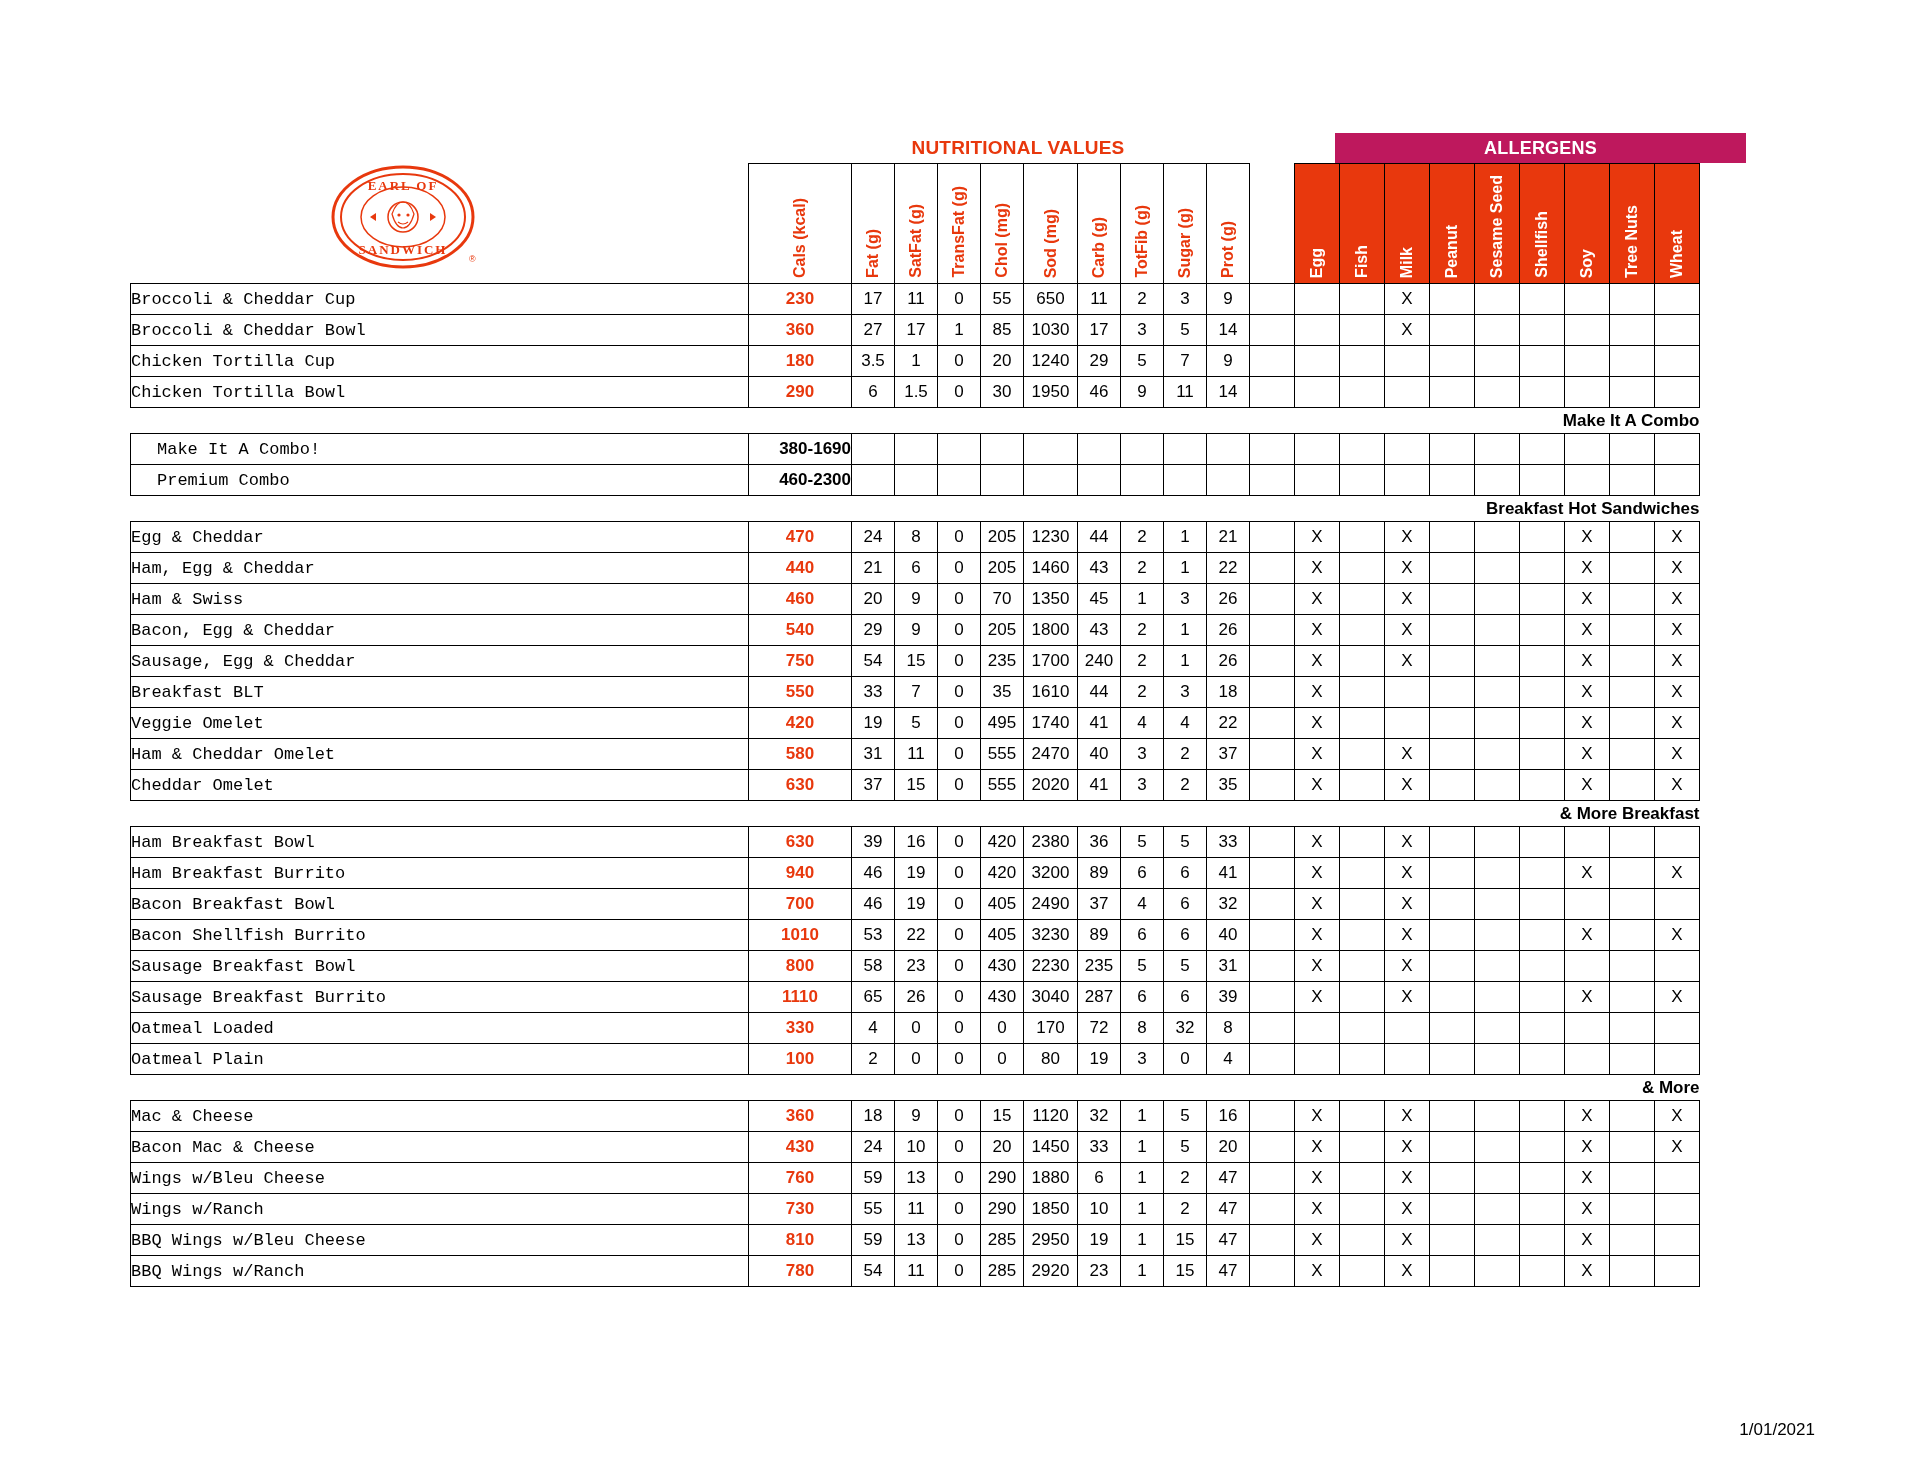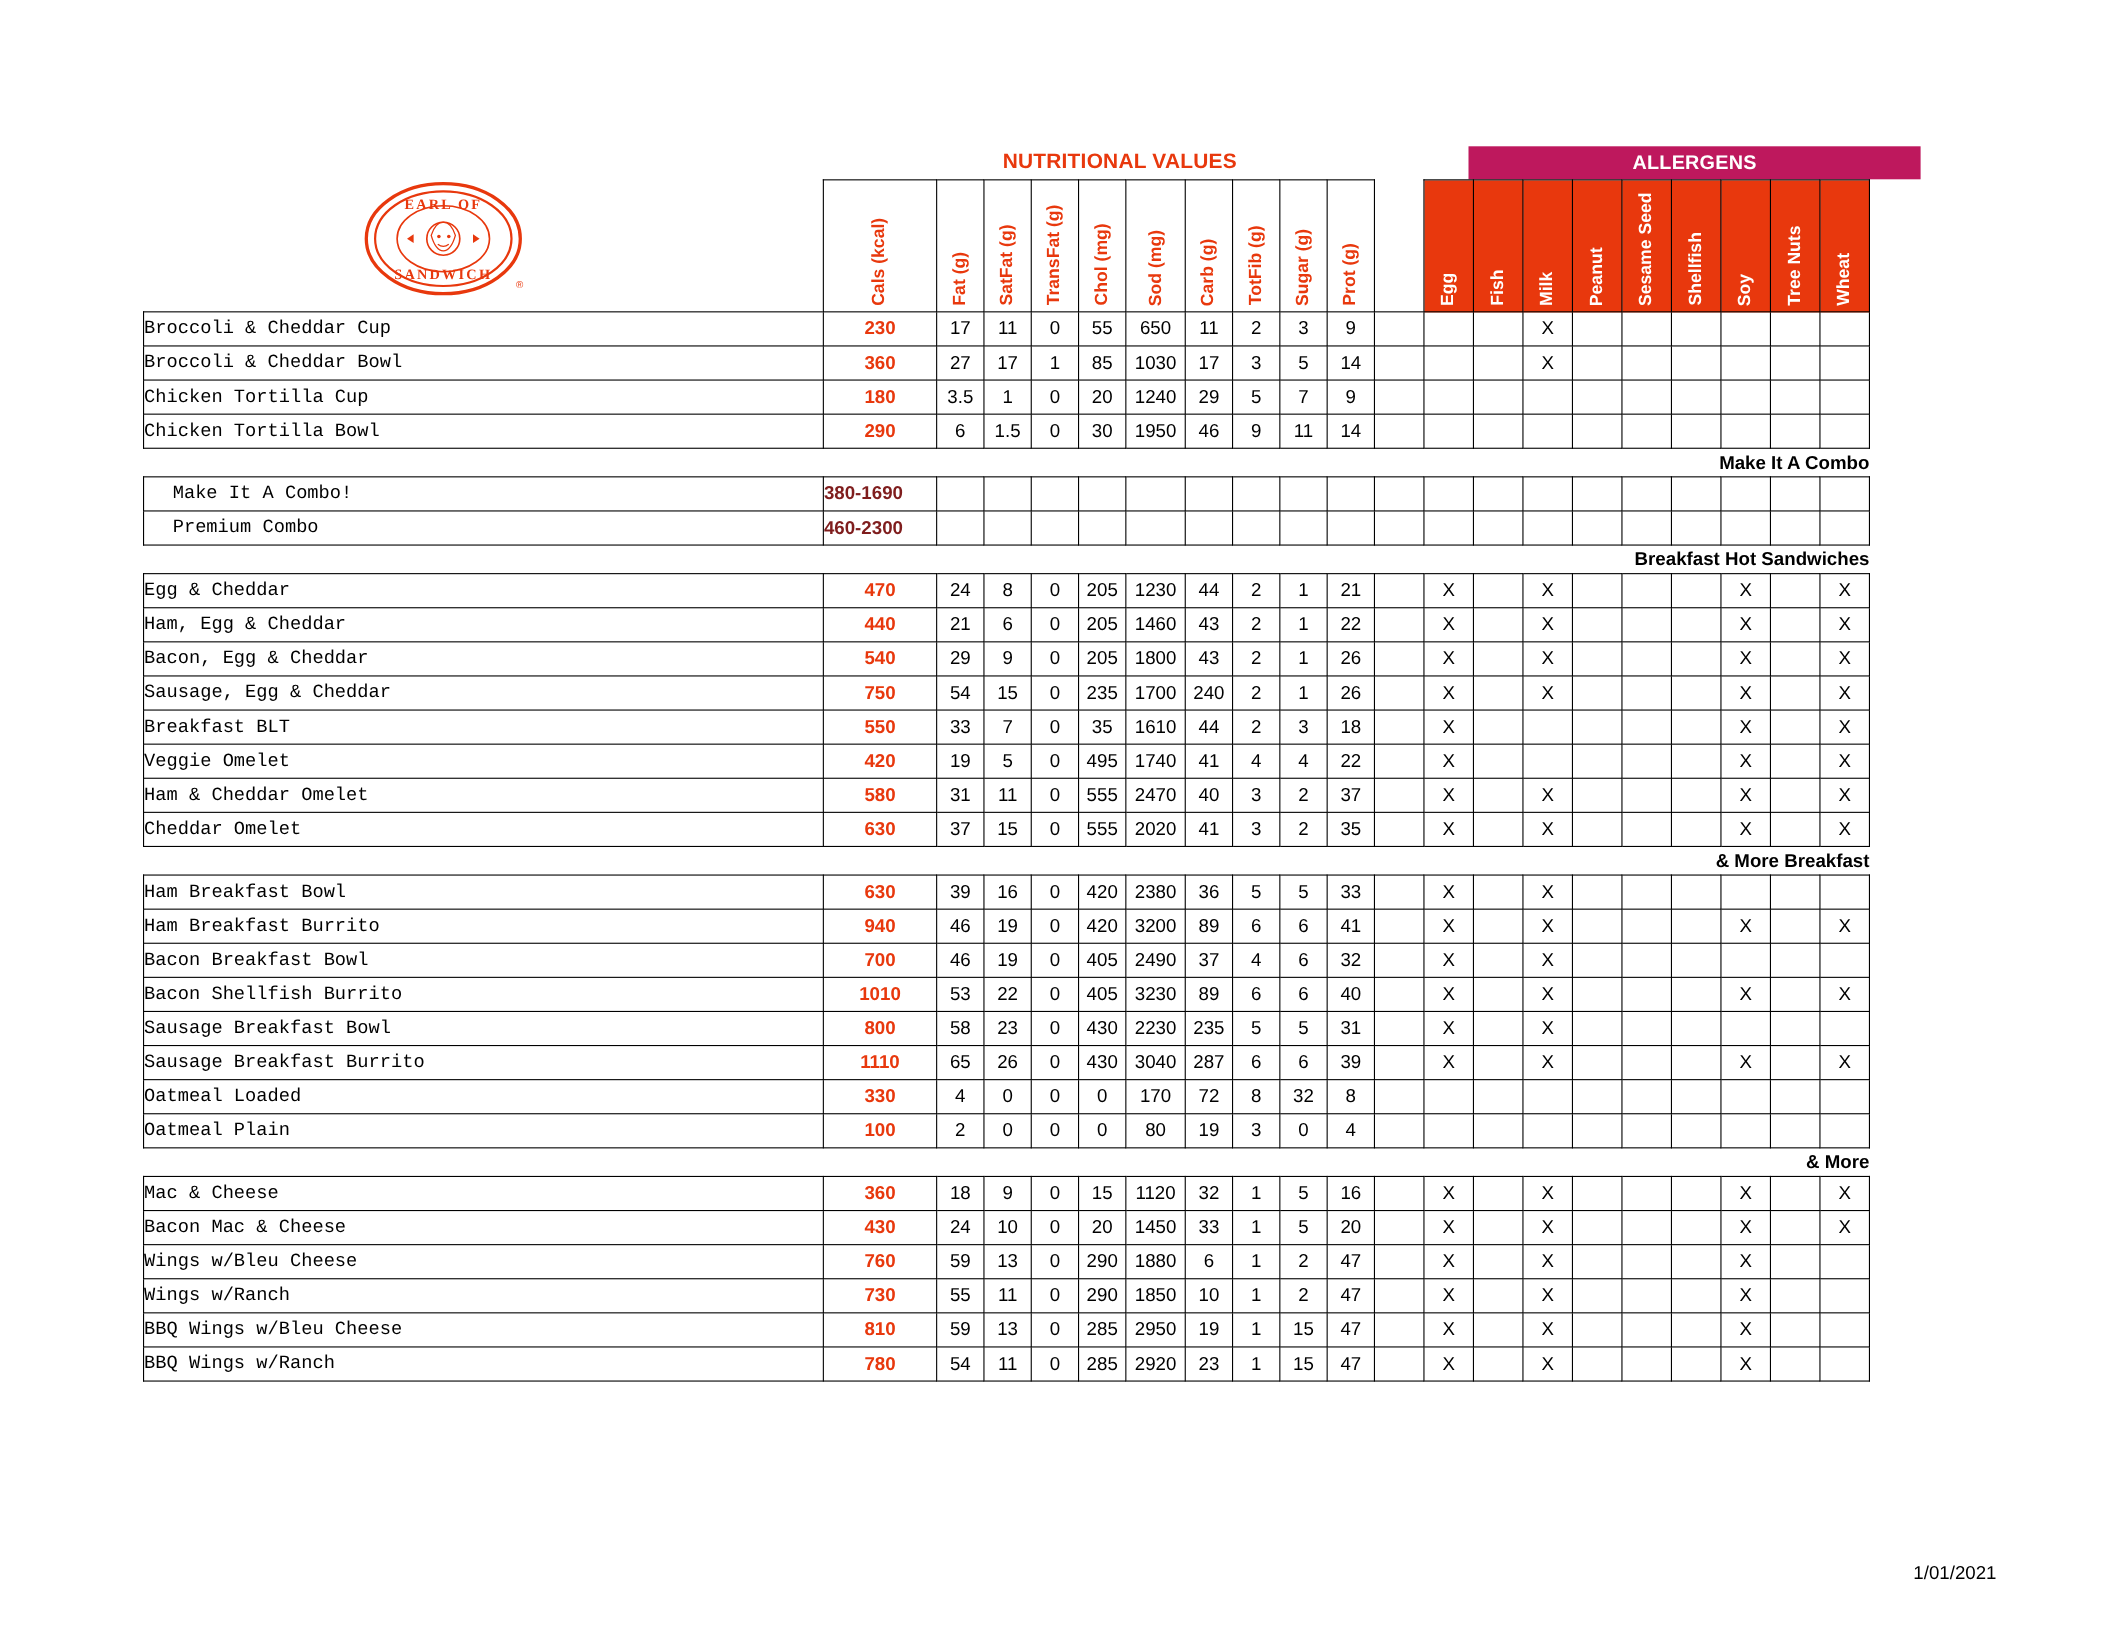--- a/index.html
+++ b/index.html
@@ -142,22 +142,22 @@
   tr.section td {
     border: none;
     text-align: right;
     font-weight: bold;
     font-size: 17px;
     padding-left: 2px;
     height: 26px;
   }
   tr.combo td.name { padding-left: 26px; margin-top: 36px; }
   td.combo-val {
-    text-align: left;
-    color: #7f1d1d;
+    text-align: right;
+    color: #000000;
     font-weight: bold;
     font-size: 17px;
   }
   td.blank-noborder { border: none; }
 
   .date {
     position: absolute;
     right: 106px;
     top: 1420px;
     font-size: 17px;
@@ -421,20 +421,43 @@
           <td class="x"></td>
           <td class="x">X</td>
           <td class="x"></td>
           <td class="x"></td>
           <td class="x"></td>
           <td class="x">X</td>
           <td class="x"></td>
           <td class="x">X</td>
         </tr>
         <tr>
+          <td class="name">Ham &amp; Swiss</td>
+          <td class="cal">460</td>
+          <td class="num">20</td>
+          <td class="num">9</td>
+          <td class="num">0</td>
+          <td class="num">70</td>
+          <td class="num">1350</td>
+          <td class="num">45</td>
+          <td class="num">1</td>
+          <td class="num">3</td>
+          <td class="num">26</td>
+          <td class="gap"></td>
+          <td class="x">X</td>
+          <td class="x"></td>
+          <td class="x">X</td>
+          <td class="x"></td>
+          <td class="x"></td>
+          <td class="x"></td>
+          <td class="x">X</td>
+          <td class="x"></td>
+          <td class="x">X</td>
+        </tr>
+        <tr>
           <td class="name">Bacon, Egg &amp; Cheddar</td>
           <td class="cal">540</td>
           <td class="num">29</td>
           <td class="num">9</td>
           <td class="num">0</td>
           <td class="num">205</td>
           <td class="num">1800</td>
           <td class="num">43</td>
           <td class="num">2</td>
           <td class="num">1</td>

